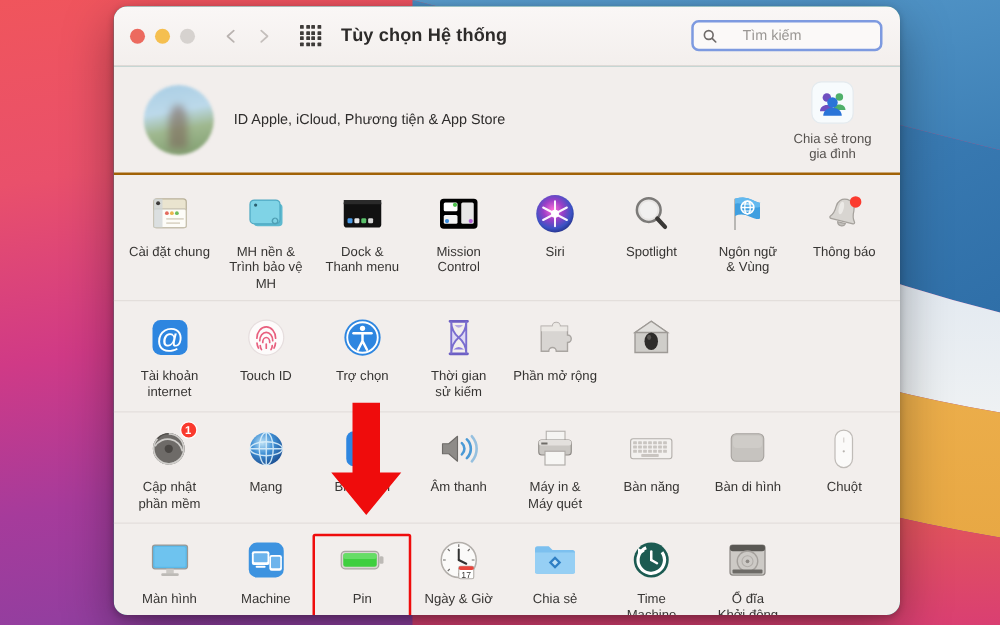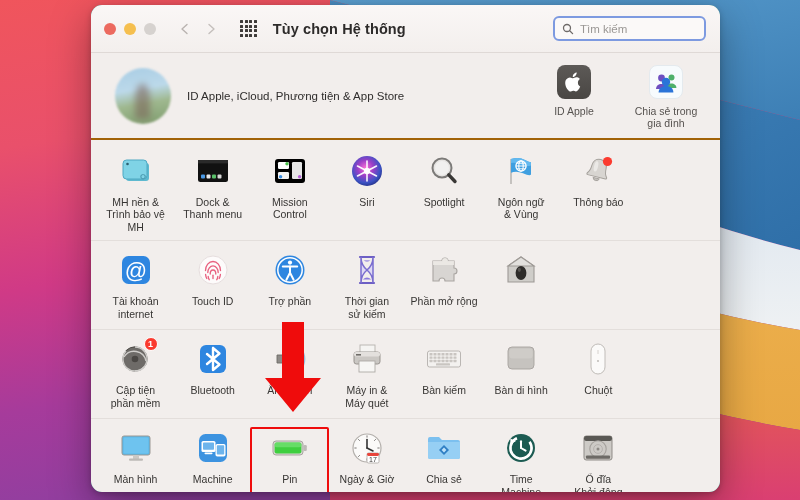--- a/index.html
+++ b/index.html
@@ -68,21 +68,21 @@
   #searchbox {
     position: absolute;
     right: 14px; top: 11px;
     width: 153px; height: 25px;
     background: #fbf9f8;
     border: 2px solid #7d9ae0;
     border-radius: 6px;
     display: flex;
     align-items: center;
     padding-left: 7px;
-    gap: 6px;
+    gap: 20px;
   }
   #searchbox .mg { width: 12px; height: 12px; color: #6f6b69; flex: none; }
   #search-input {
     border: 0; outline: 0; background: transparent;
     font-family: "Liberation Sans", sans-serif;
     font-size: 11.5px; color: #3d3a39; width: 110px;
   }
   #search-input::placeholder { color: #9a9794; }
 
   
@@ -307,30 +307,20 @@
       <input id="search-input" type="text" placeholder="Tìm kiếm" style="">
     </div>
   </div>
 
   <div id="appleid-row">
     <div id="avatar"></div>
     <div id="appleid-text">ID Apple, iCloud, Phương tiện &amp; App Store</div>
 
     <div id="appleid-tiles">
 
-      <div class="aid-tile">
-        <div class="glyph">
-          <div class="appleid-sq">
-            <svg width="20" height="22" viewBox="0 0 20 22" fill="#ffffff">
-              <path d="M13.9 11.6c0-2.3 1.9-3.4 2-3.5-1.1-1.6-2.8-1.8-3.4-1.8-1.4-.1-2.8.9-3.5.9s-1.8-.8-3-.8C4.4 6.4 2.9 7.3 2 8.8c-1.6 2.8-.4 7 1.2 9.3.8 1.1 1.7 2.4 2.9 2.4 1.2 0 1.6-.8 3-.8s1.8.8 3 .7c1.3 0 2-1.1 2.8-2.3.9-1.3 1.2-2.6 1.3-2.6-.1 0-2.4-.9-2.3-3.9zM11.7 4.4c.6-.8 1.1-1.9 1-3-1 0-2.2.6-2.9 1.5-.6.7-1.2 1.9-1 3 1.1.1 2.2-.6 2.9-1.5z"></path>
-            </svg>
-          </div>
-        </div>
-        <div class="cap">ID Apple</div>
-      </div>
 
       <div class="aid-tile">
         <div class="glyph">
           <div class="family-sq">
             <svg width="26" height="22" viewBox="0 0 26 22">
               <circle cx="8.5" cy="7" r="3.4" fill="#6f4fc0"></circle>
               <path d="M3 18c0-3.1 2.5-5 5.5-5s5.5 1.9 5.5 5z" fill="#6f4fc0"></path>
               <circle cx="18.5" cy="6.5" r="3" fill="#4fb06a"></circle>
               <path d="M13.6 17c0-2.8 2.2-4.5 4.9-4.5s4.9 1.7 4.9 4.5z" fill="#4fb06a"></path>
               <circle cx="13" cy="11" r="4.2" fill="#2a74d8"></circle>
@@ -342,20 +332,36 @@
 trong gia đình</div>
       </div>
 
     </div>
   </div>
 
   <div id="grid-area">
 
     <div class="row">
 
+      <div class="cell">
+        <div class="ico">
+          <svg width="36" height="32" viewBox="0 0 36 32">
+            <rect x="5" y="4" width="26" height="23" rx="2.5" fill="#eae4cf" stroke="#b9b19a" stroke-width="1"></rect>
+            <rect x="5" y="12" width="26" height="15" rx="1.5" fill="#fdfcf8" stroke="#c6c0ae" stroke-width="1"></rect>
+            <rect x="5" y="4" width="7" height="23" fill="#cfd6d8" opacity="0.75"></rect>
+            <circle cx="8.5" cy="7.5" r="1.6" fill="#3c3a38"></circle>
+            <circle cx="15.5" cy="15.5" r="1.5" fill="#e46b5f"></circle>
+            <circle cx="19.5" cy="15.5" r="1.5" fill="#eab54d"></circle>
+            <circle cx="23.5" cy="15.5" r="1.5" fill="#6fbd5c"></circle>
+            <line x1="15" y1="20" x2="29" y2="20" stroke="#ddd7c9" stroke-width="1.4"></line>
+            <line x1="15" y1="23.5" x2="26" y2="23.5" stroke="#ddd7c9" stroke-width="1.4"></line>
+          </svg>
+        </div>
+        <div class="lbl">Cài đặt chung</div>
+      </div>
 
       <div class="cell">
         <div class="ico">
           <svg width="36" height="32" viewBox="0 0 36 32">
             <rect x="8" y="8" width="23" height="18" rx="3" fill="#5eb9cf"></rect>
             <rect x="5" y="5" width="24" height="19" rx="3.5" fill="#7fd3e6" stroke="#4ea8c2" stroke-width="1"></rect>
             <circle cx="9.5" cy="9" r="1.3" fill="#2b5f70"></circle>
             <path d="M25 19.5 a2.2 2.2 0 1 0 0.1 0" fill="none" stroke="#4f9fb4" stroke-width="1.2"></path>
           </svg>
         </div>
@@ -496,21 +502,21 @@
       <div class="cell">
         <div class="ico">
           <svg width="34" height="34" viewBox="0 0 34 34">
             <circle cx="17" cy="17" r="14.5" fill="#2e86e0"></circle>
             <circle cx="17" cy="17" r="12.2" fill="none" stroke="#ffffff" stroke-width="1.5"></circle>
             <circle cx="17" cy="9.6" r="2.1" fill="#ffffff"></circle>
             <path d="M9.8 13.6 h14.4" stroke="#ffffff" stroke-width="2" stroke-linecap="round"></path>
             <path d="M17 13.6 v6.2 l-3.6 7 M17 19.8 l3.6 7" stroke="#ffffff" stroke-width="2" stroke-linecap="round" fill="none"></path>
           </svg>
         </div>
-        <div class="lbl">Trợ phần</div>
+        <div class="lbl">Trợ chọn</div>
       </div>
 
       <div class="cell">
         <div class="ico">
           <svg width="32" height="34" viewBox="0 0 32 34">
             <path d="M9 4 h14 M9 30 h14" stroke="#6d5fc4" stroke-width="2.2" stroke-linecap="round"></path>
             <path d="M10 4 q0 8 6 13 q-6 5 -6 13 z" fill="#ded9f4" stroke="#7a6dcf" stroke-width="1.5"></path>
             <path d="M22 4 q0 8 -6 13 q6 5 6 13 z" fill="#ded9f4" stroke="#7a6dcf" stroke-width="1.5"></path>
             <path d="M11.8 26.5 q4.2 -4 8.4 0 z" fill="#8a7ade"></path>
             <path d="M12.6 7 q3.4 4.2 6.8 0 z" fill="#8a7ade" opacity="0.6"></path>
@@ -555,24 +561,45 @@
             <circle cx="15" cy="16" r="12.2" fill="none" stroke="#4d4a47" stroke-width="1"></circle>
             <g stroke="#cfcdca" stroke-width="1.4" fill="none">
               <path d="M15 4 a12 12 0 0 1 0 24"></path>
               <path d="M6 8 a12 12 0 0 0 18 16"></path>
               <path d="M4 14 a12 12 0 0 1 22 4"></path>
             </g>
             <circle cx="15" cy="16" r="3.3" fill="#4a4744"></circle>
           </svg>
           <span class="badge">1</span>
         </div>
-        <div class="lbl">Cập tiện
+        <div class="lbl">Cập nhật
 phần mềm</div>
       </div>
 
+      <div class="cell">
+        <div class="ico">
+          <svg width="32" height="32" viewBox="0 0 32 32">
+            <defs>
+              <radialGradient id="netG" cx="38%" cy="32%" r="72%">
+                <stop offset="0%" stop-color="#bfe3f7"></stop>
+                <stop offset="48%" stop-color="#3f8fd4"></stop>
+                <stop offset="100%" stop-color="#1c4f93"></stop>
+              </radialGradient>
+            </defs>
+            <circle cx="16" cy="16" r="13" fill="url(#netG)"></circle>
+            <g fill="none" stroke="#dcf0fb" stroke-width="1.1" opacity="0.9">
+              <ellipse cx="16" cy="16" rx="5.6" ry="13"></ellipse>
+              <ellipse cx="16" cy="16" rx="13" ry="5.6"></ellipse>
+              <line x1="3" y1="16" x2="29" y2="16"></line>
+              <line x1="16" y1="3" x2="16" y2="29"></line>
+            </g>
+          </svg>
+        </div>
+        <div class="lbl">Mạng</div>
+      </div>
 
       <div class="cell">
         <div class="ico">
           <svg width="34" height="34" viewBox="0 0 34 34">
             <rect x="4" y="3" width="26" height="28" rx="6" fill="#2e86e0"></rect>
             <path d="M17 6 v22 M17 6 l6.5 5.5 L11 22 M17 28 l6.5 -5.5 L11 12" stroke="#ffffff" stroke-width="2.4" fill="none" stroke-linejoin="round" stroke-linecap="round"></path>
           </svg>
         </div>
         <div class="lbl">Bluetooth</div>
       </div>
@@ -628,21 +655,21 @@
                 <rect x="7.5" y="12.8" width="3" height="2.4" rx="0.5"></rect>
               <rect x="11.5" y="12.8" width="3" height="2.4" rx="0.5"></rect>
                 <rect x="15.5" y="12.8" width="3" height="2.4" rx="0.5"></rect>
               <rect x="19.5" y="12.8" width="3" height="2.4" rx="0.5"></rect>
                 <rect x="23.5" y="12.8" width="3" height="2.4" rx="0.5"></rect>
               <rect x="27.5" y="12.8" width="3" height="2.4" rx="0.5"></rect>
               <rect x="10" y="16.2" width="14" height="2.4" rx="0.6"></rect>
             </g>
           </svg>
         </div>
-        <div class="lbl">Bàn kiếm</div>
+        <div class="lbl">Bàn năng</div>
       </div>
 
       <div class="cell">
         <div class="ico">
           <svg width="32" height="28" viewBox="0 0 32 28">
             <rect x="3" y="2" width="26" height="22" rx="4" fill="#c6c3bf" stroke="#a6a29e" stroke-width="0.9"></rect>
             <rect x="4.4" y="3.4" width="23.2" height="10" rx="3" fill="#d3d0cc" opacity="0.7"></rect>
           </svg>
         </div>
         <div class="lbl">Bàn di hình</div>

